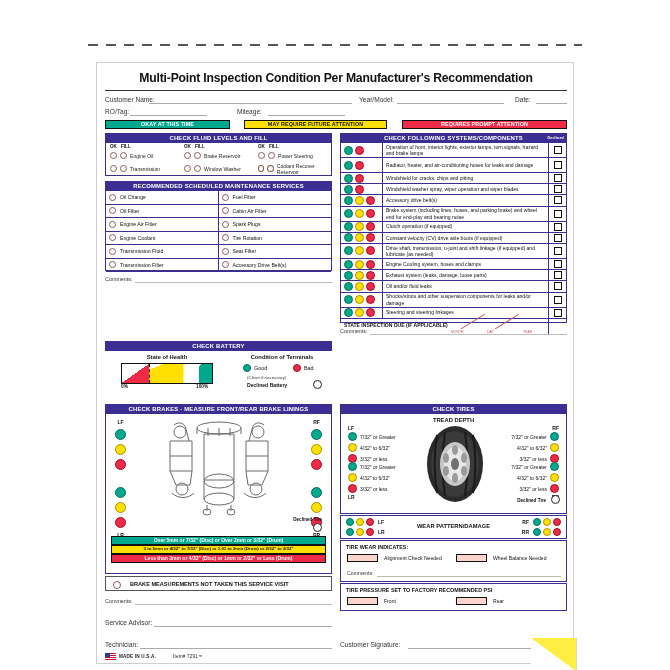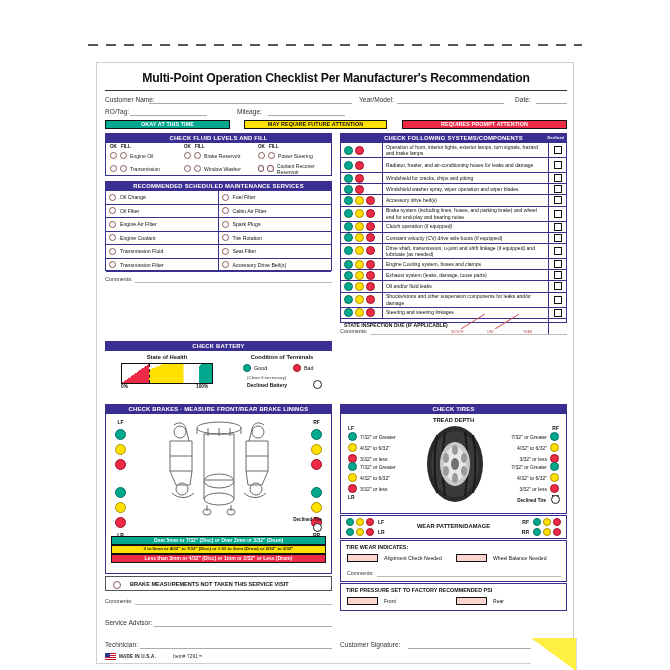--- a/index.html
+++ b/index.html
@@ -101,21 +101,21 @@
 <body>
 
 <div class="page">
 
   <div class="tearline"></div>
 
   <div class="corner-fold"></div>
 
   <div class="sheet">
 
-    <div class="title">Multi-Point Operation Checklist Per Manufacturer's Recommendation</div>
+    <div class="title">Multi-Point Inspection Condition Per Manufacturer's Recommendation</div>
     <div class="hrule"></div>
 
     <div class="fld" style="left:8px;top:33px;">Customer Name:</div>
     <div class="fline" style="left:52px;top:40px;width:203px;"></div>
     <div class="fld" style="left:262px;top:33px;">Year/Model:</div>
     <div class="fline" style="left:300px;top:40px;width:107px;"></div>
     <div class="fld" style="left:418px;top:33px;">Date:</div>
     <div class="fline" style="left:439px;top:40px;width:31px;"></div>
 
     <div class="fld" style="left:8px;top:45px;">RO/Tag:</div>

